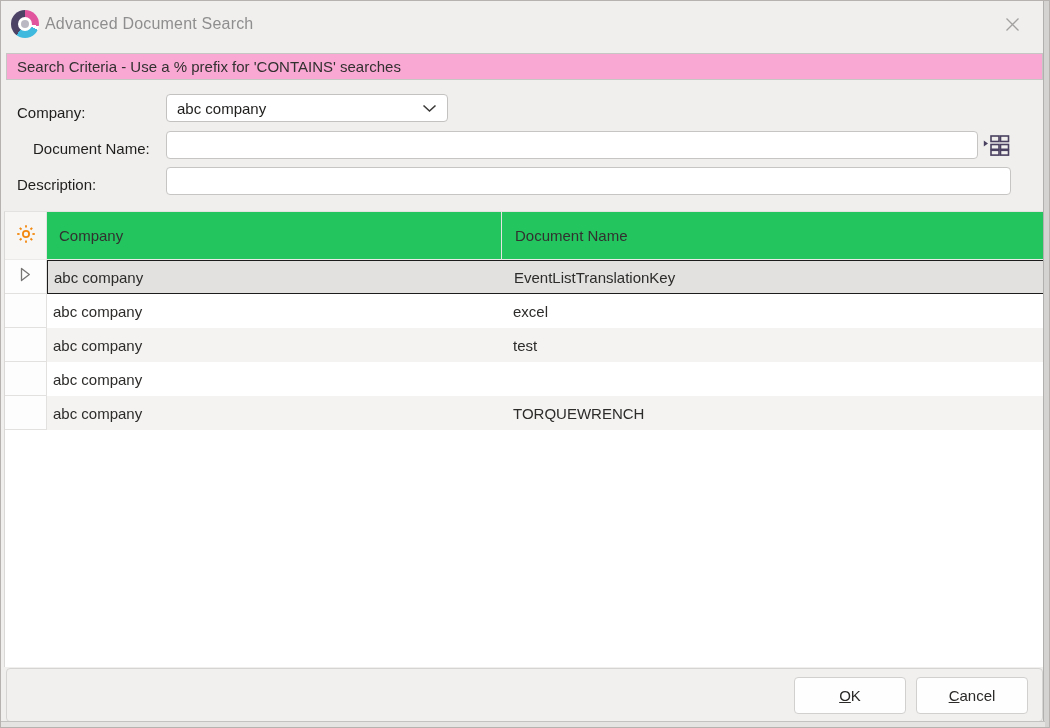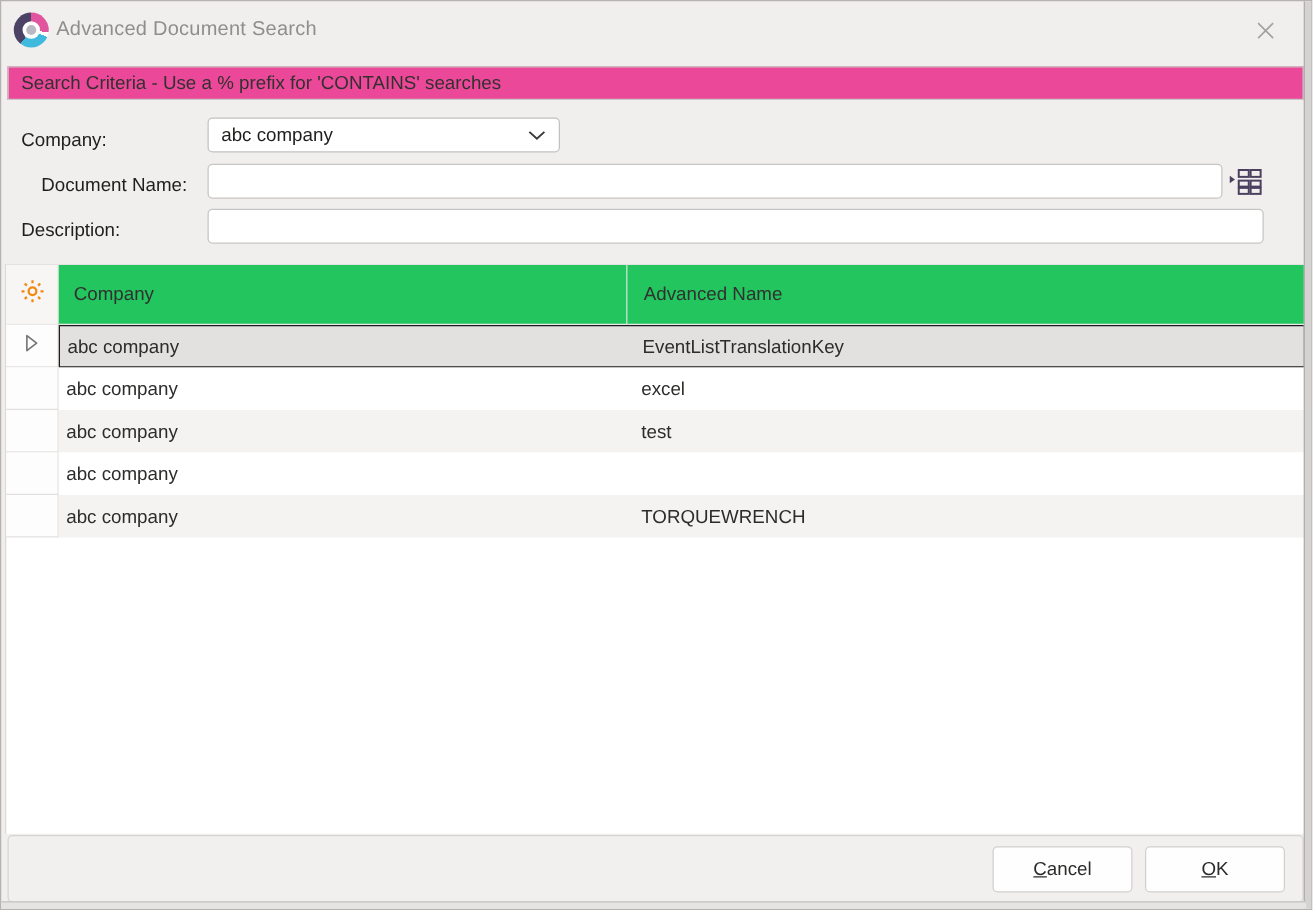--- a/index.html
+++ b/index.html
@@ -20,21 +20,21 @@
       #3fb9dd 114deg 218deg, #4c4266 218deg 360deg); }
   .logo::before { content:''; position:absolute; inset:7px; border-radius:50%; background:#ffffff; }
   .logo::after  { content:''; position:absolute; inset:10px; border-radius:50%; background:#bab8c2; }
   .title { position:absolute; left:44px; top:0; height:46px; display:flex; align-items:center;
     font-size:16px; color:#8f8e8e; letter-spacing:.2px; }
   .close { position:absolute; right:26px; top:12px; width:22px; height:22px;
     display:flex; align-items:center; justify-content:center; cursor:pointer; }
 
   
   .criteria { position:absolute; left:5px; top:52px; width:1037px; height:27px;
-    background:#ec4899; border:1px solid #c8c6c4;
+    background:#f9a8d4; border:1px solid #c8c6c4;
     font-size:15px; color:#323130; display:flex; align-items:center; padding-left:10px; }
 
   
   .label { position:absolute; font-size:15px; color:#1f1e1d; }
   .lbl-company { left:16px; top:103px; }
   .lbl-docname { left:32px; top:139px; }
   .lbl-desc    { left:16px; top:175px; }
 
   .dropdown { position:absolute; left:165px; top:93px; width:282px; height:28px;
     background:#ffffff; border:1px solid #c4c2c0; border-radius:4px;
@@ -140,21 +140,21 @@
             <path d="M4.6 11 L2.2 11"></path>
               <path d="M17.4 11 L19.8 11"></path>
             <path d="M6.5 6.5 L4.8 4.8"></path>
               <path d="M15.5 6.5 L17.2 4.8"></path>
             <path d="M6.5 15.5 L4.8 17.2"></path>
               <path d="M15.5 15.5 L17.2 17.2"></path>
           </svg>
         </span>
       </div>
       <div class="gcol gcol-company">Company</div>
-      <div class="gcol gcol-doc">Advanced Name</div>
+      <div class="gcol gcol-doc">Document Name</div>
     </div>
 
     <div class="grow">
       <div class="gsel">
         <span>
           <svg width="11" height="15" viewBox="0 0 11 15">
             <path d="M1.5 1.5 L9.3 7.5 L1.5 13.5 Z" fill="none" stroke="#777574" stroke-width="1.3" stroke-linejoin="round"></path>
           </svg>
         </span>
       </div>
@@ -190,19 +190,19 @@
     <div class="grow">
       <div class="gsel"></div>
       <div class="gcontent bg-alt">
         <div class="gcell c1">abc company</div>
         <div class="gcell c2">TORQUEWRENCH</div>
       </div>
     </div>
   </div>
 
   <div class="footerbar">
+    <button class="btn"><span class="mn">O</span><span>K</span></button>
     <button class="btn"><span class="mn">C</span><span>ancel</span></button>
-    <button class="btn"><span class="mn">O</span><span>K</span></button>
   </div>
 
   <div class="right-band"></div>
   <div class="bottom-band"></div>
 </div>
 
 </body></html>

